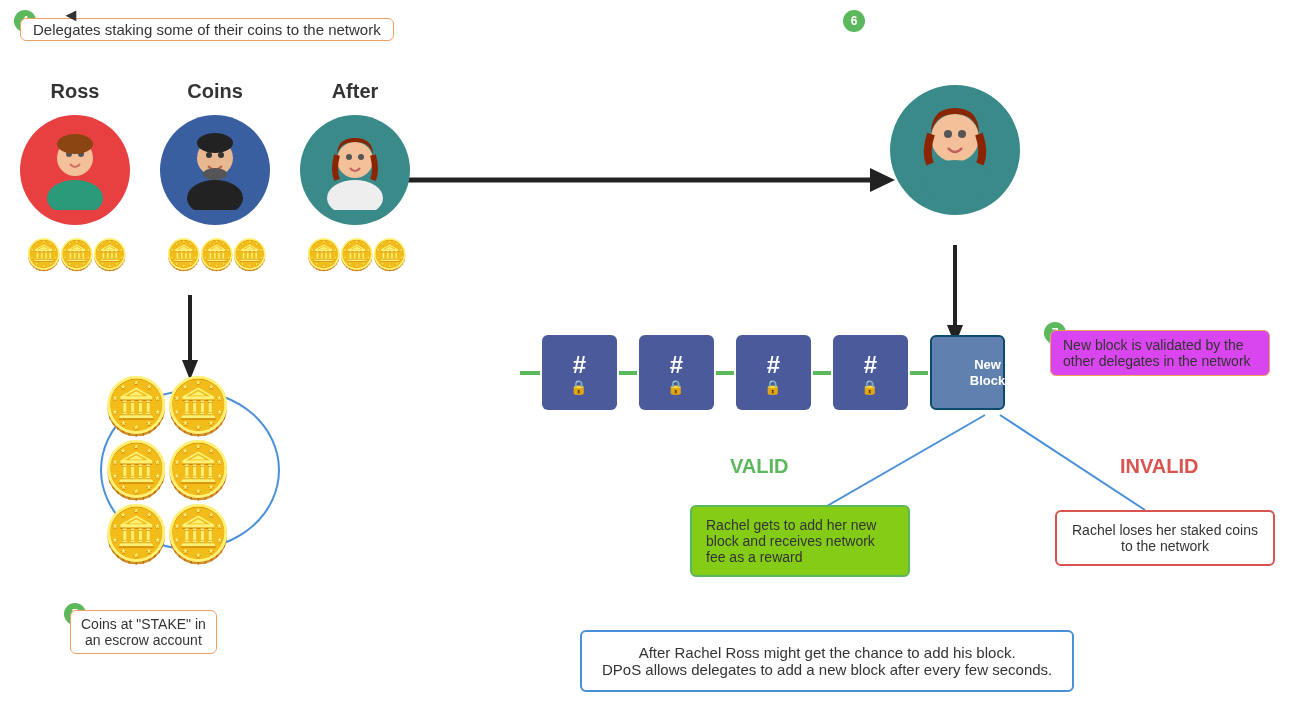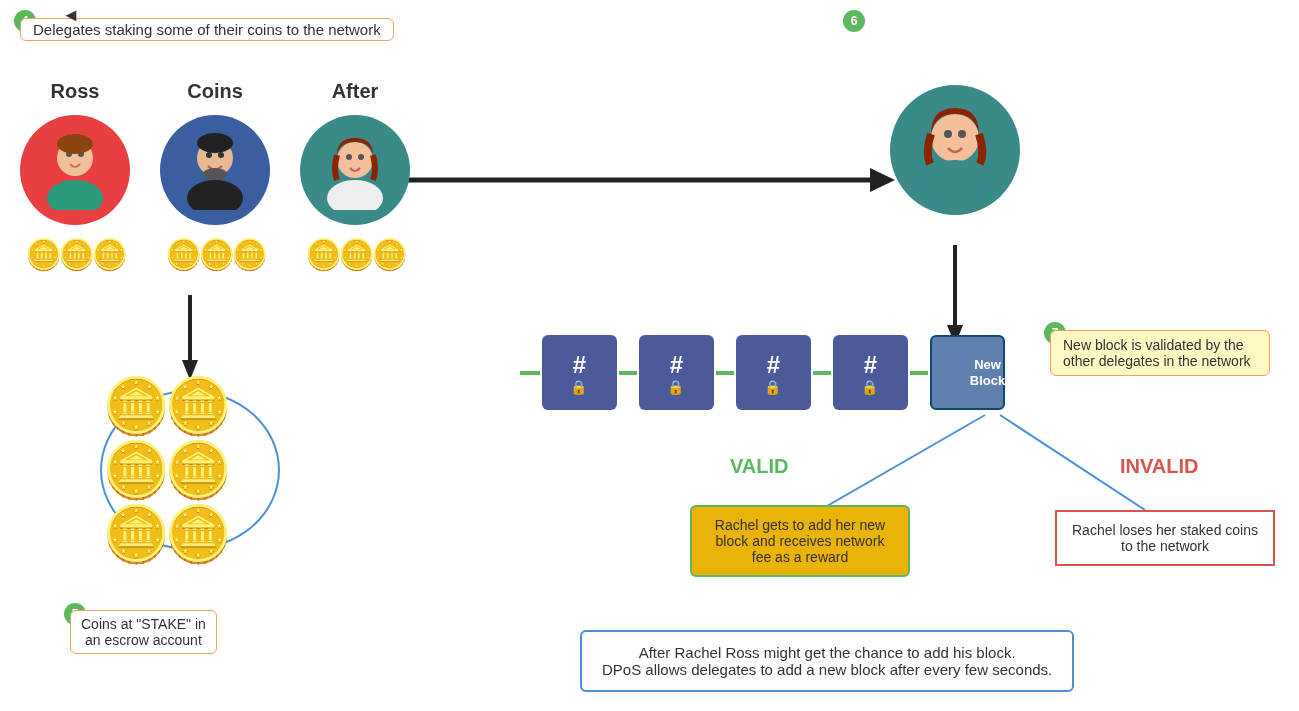--- a/index.html
+++ b/index.html
@@ -224,21 +224,21 @@
     
     .step7-label {
       position: absolute;
       top: 330px;
       left: 1050px;
       border: 1.5px solid #f0a060;
       border-radius: 6px;
       padding: 6px 12px;
       font-size: 14px;
       color: #333;
-      background: #fef9c3;
+      background: #d946ef;
       max-width: 220px;
     }
     .step7-badge {
       top: 322px;
       left: 1044px;
     }
 
     
     .valid-label {
       position: absolute;
@@ -260,32 +260,31 @@
     
     .valid-box {
       position: absolute;
       top: 505px;
       left: 690px;
       border: 2px solid #5cb85c;
       border-radius: 6px;
       padding: 10px 14px;
       font-size: 14px;
       color: #333;
-      background: #eab308;
+      background: #84cc16;
       max-width: 220px;
-      text-align: center;
     }
 
     
     .invalid-box {
       position: absolute;
       top: 510px;
       left: 1055px;
       border: 2px solid #d9534f;
-      border-radius: 0;
+      border-radius: 6px;
       padding: 10px 14px;
       font-size: 14px;
       color: #333;
       background: #fff;
       max-width: 220px;
       text-align: center;
     }
 
     
     .summary-box {

